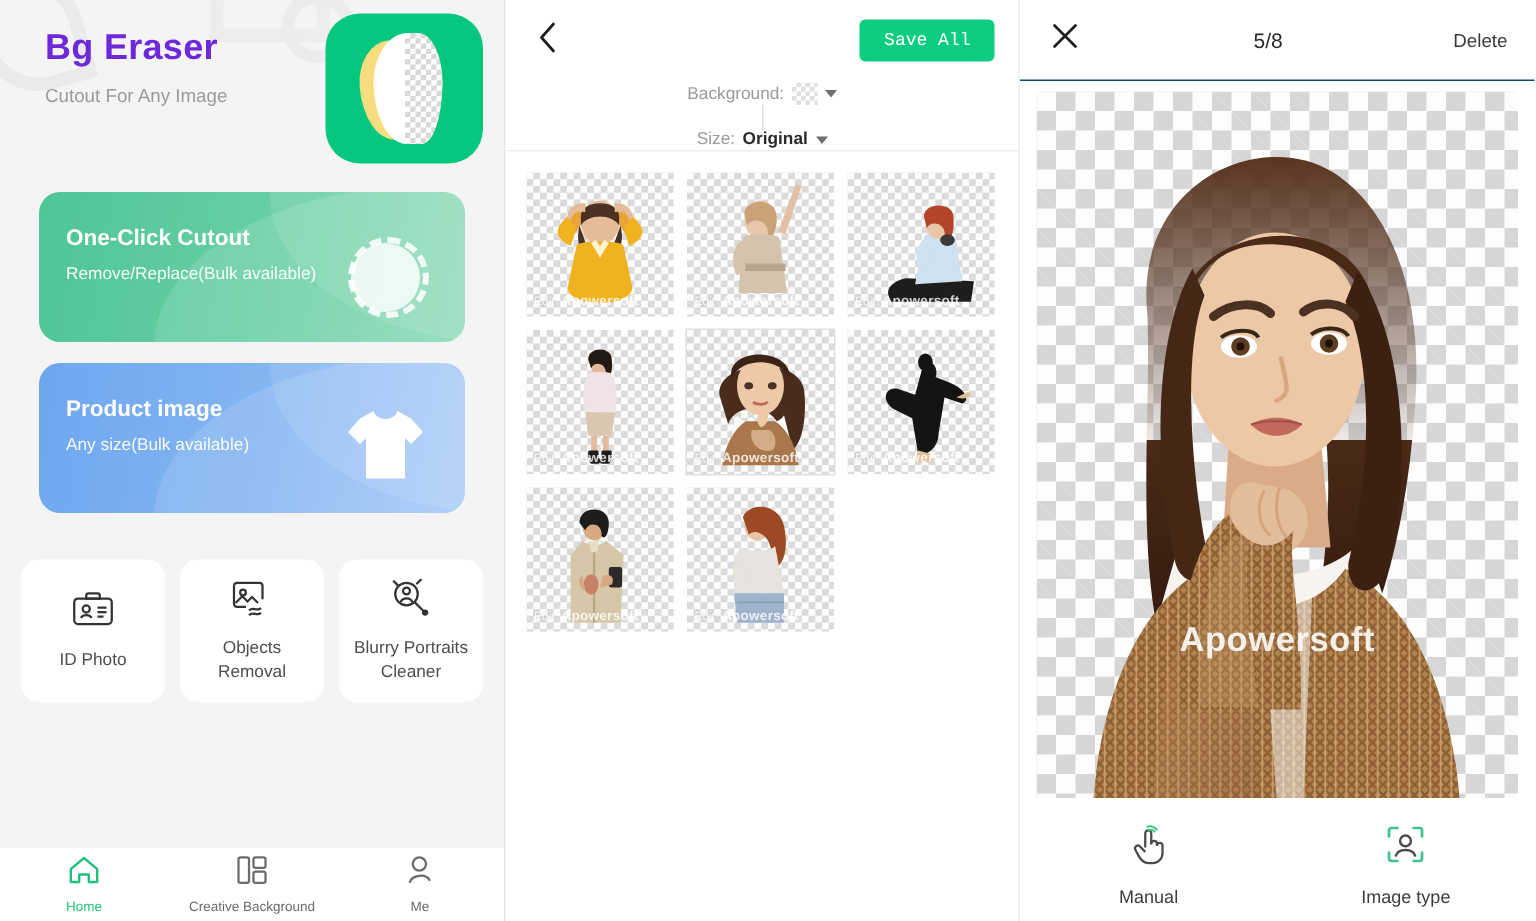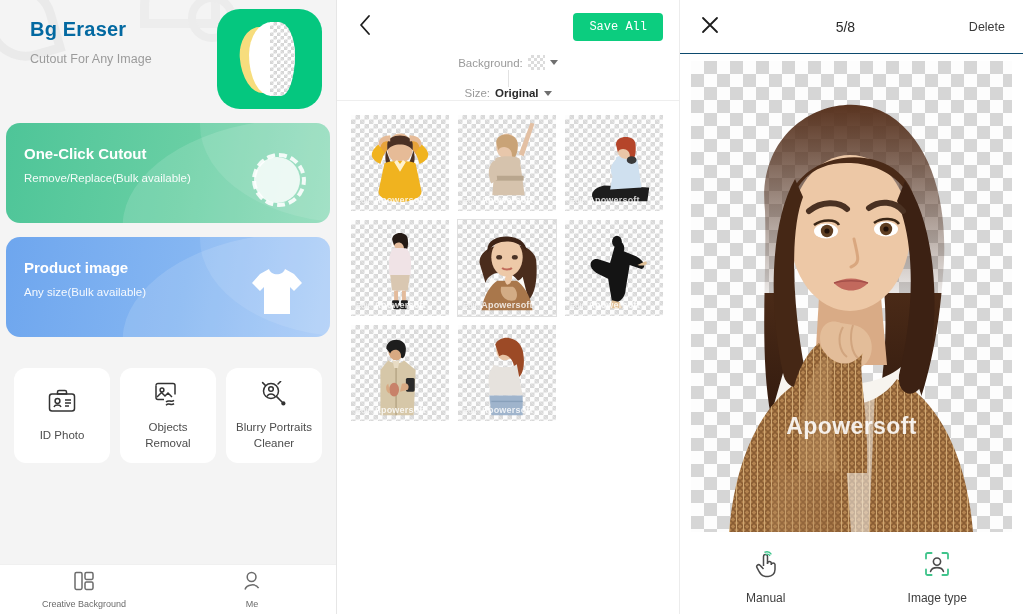--- a/index.html
+++ b/index.html
@@ -29,21 +29,21 @@
   .deco-2 {
     left:140px; top:-34px; width:80px; height:62px;
     border:9px solid #ededed; border-radius:40px 40px 0 0;
   }
   .deco-3 {
     left:188px; top:-6px; width:48px; height:48px;
     border:8px solid #ececec; border-radius:50%;
   }
 
   .brand { padding:18px 0 0 30px; position:relative; z-index:2; }
-  .brand-title { font-size:20px; font-weight:bold; color:#0369a1; letter-spacing:.2px; }
+  .brand-title { font-size:24px; font-weight:bold; color:#6d28d9; letter-spacing:.2px; }
   .brand-sub { font-size:12.5px; color:#9b9b9b; margin-top:11px; }
 
   .app-logo {
     position:absolute; right:14px; top:9px;
     width:105px; height:100px; border-radius:23px;
     background:#05c77f;
     z-index:3; overflow:hidden;
   }
   .logo-drop {
     position:absolute; left:50%; top:50%;
@@ -66,21 +66,21 @@
     border-radius:0 70% 60% 0 / 0 48% 60% 0;
     background-image:
       linear-gradient(45deg,#d6d6d6 25%,transparent 25%,transparent 75%,#d6d6d6 75%),
       linear-gradient(45deg,#d6d6d6 25%,transparent 25%,transparent 75%,#d6d6d6 75%);
     background-size:7px 7px;
     background-position:0 0, 3.5px 3.5px;
     background-color:#ffffff;
   }
 
   
-  .cards { margin-top:57px; padding:0 6px; position:relative; z-index:2; }
+  .cards { margin-top:57px; padding:0 26px; position:relative; z-index:2; }
   .fcard {
     height:100px; border-radius:14px; position:relative;
     overflow:hidden; padding:22px 0 0 18px; margin-bottom:14px;
     cursor:pointer;
   }
   .fcard.green  { background:linear-gradient(100deg,#4ec598 0%,#69cfa4 55%,#8ad9b7 100%); }
   .fcard.blue   { background:linear-gradient(100deg,#6ea6ee 0%,#85b6f2 55%,#a5c9f7 100%); }
   .fcard-swoosh {
     position:absolute; right:-40px; bottom:-52px;
     width:250px; height:150px;
@@ -311,20 +311,28 @@
           <path d="M16.4 15.4 L22 21" stroke-linecap="round"></path>
           <circle cx="23.4" cy="22.4" r="2.1" fill="#333" stroke="none"></circle>
           <path d="M5.6 4.6 L2.6 1.6 M18 3 l2.6-2.6" stroke-linecap="round"></path>
         </svg>
       </span>
       <div class="tool-label">Blurry Portraits Cleaner</div>
     </div>
   </div>
 
   <div class="bottom-nav">
+    <div class="nav-item active">
+      <span>
+        <svg width="22" height="20" viewBox="0 0 22 20" fill="none" stroke="#22c07e" stroke-width="1.6" stroke-linejoin="round">
+          <path d="M11 2 L2.2 9.4 V18 h5.6 v-5 h6.4 v5 h5.6 V9.4 Z"></path>
+        </svg>
+      </span>
+      <span class="nav-label">Home</span>
+    </div>
     <div class="nav-item">
       <span>
         <svg width="22" height="20" viewBox="0 0 22 20" fill="none" stroke="#6b6b6b" stroke-width="1.5">
           <rect x="2" y="1.5" width="7" height="17" rx="1.4"></rect>
           <rect x="12" y="1.5" width="8" height="7" rx="1.4"></rect>
           <rect x="12" y="11" width="8" height="7.5" rx="1.4"></rect>
         </svg>
       </span>
       <span class="nav-label">Creative Background</span>
     </div>

